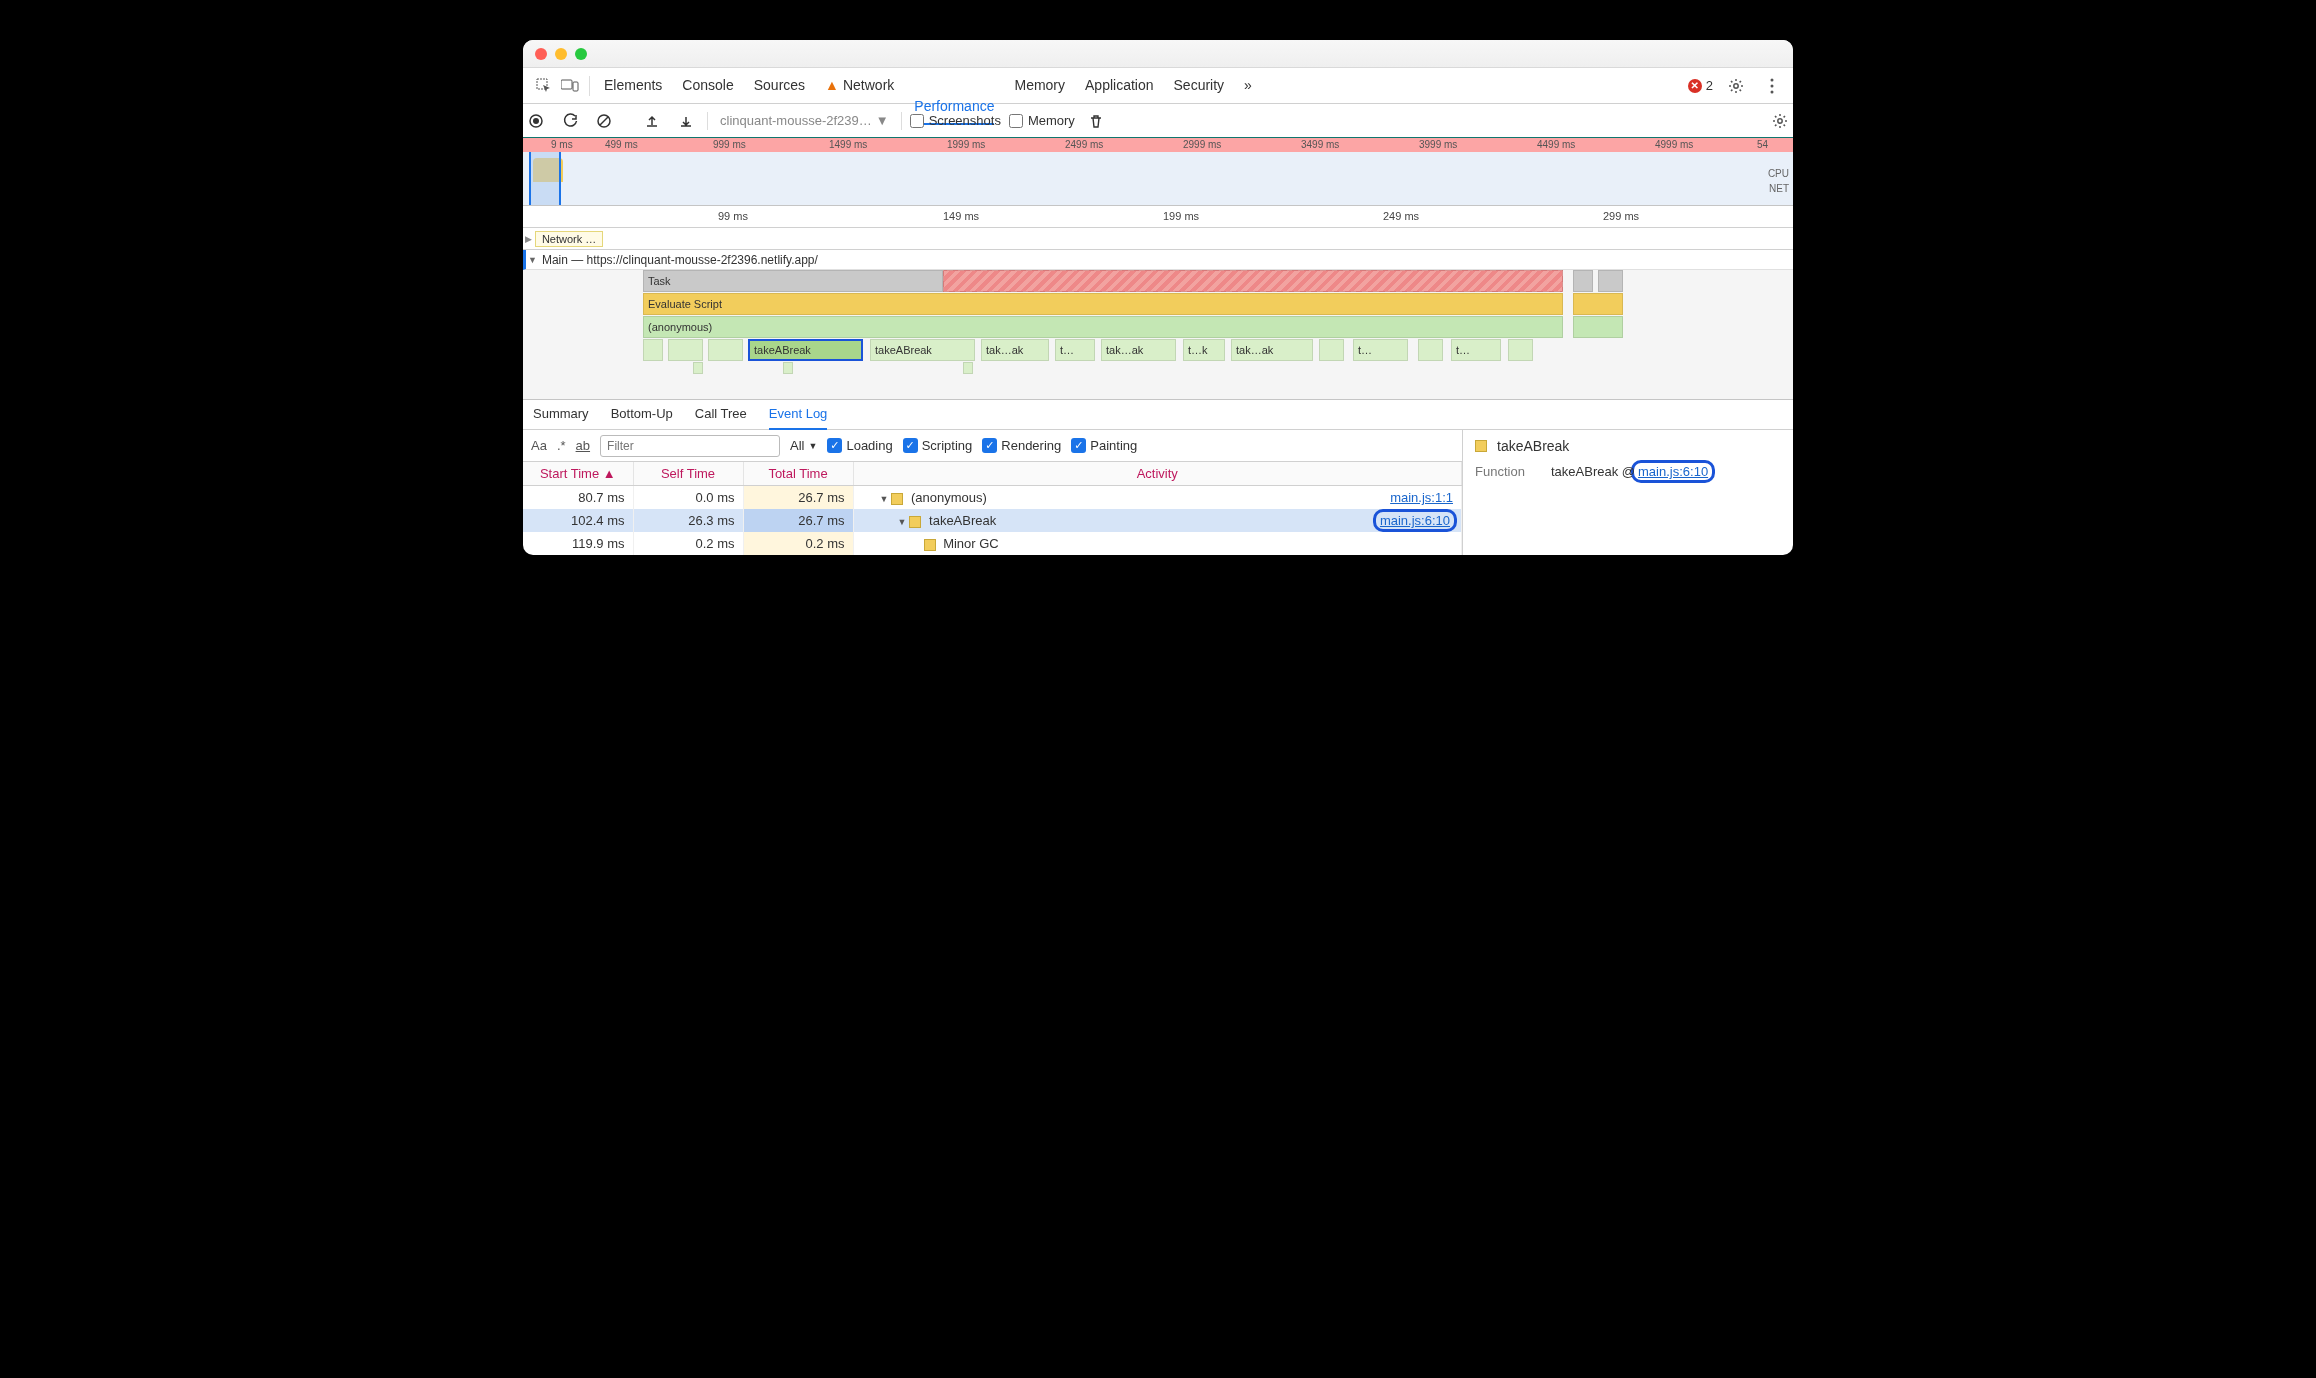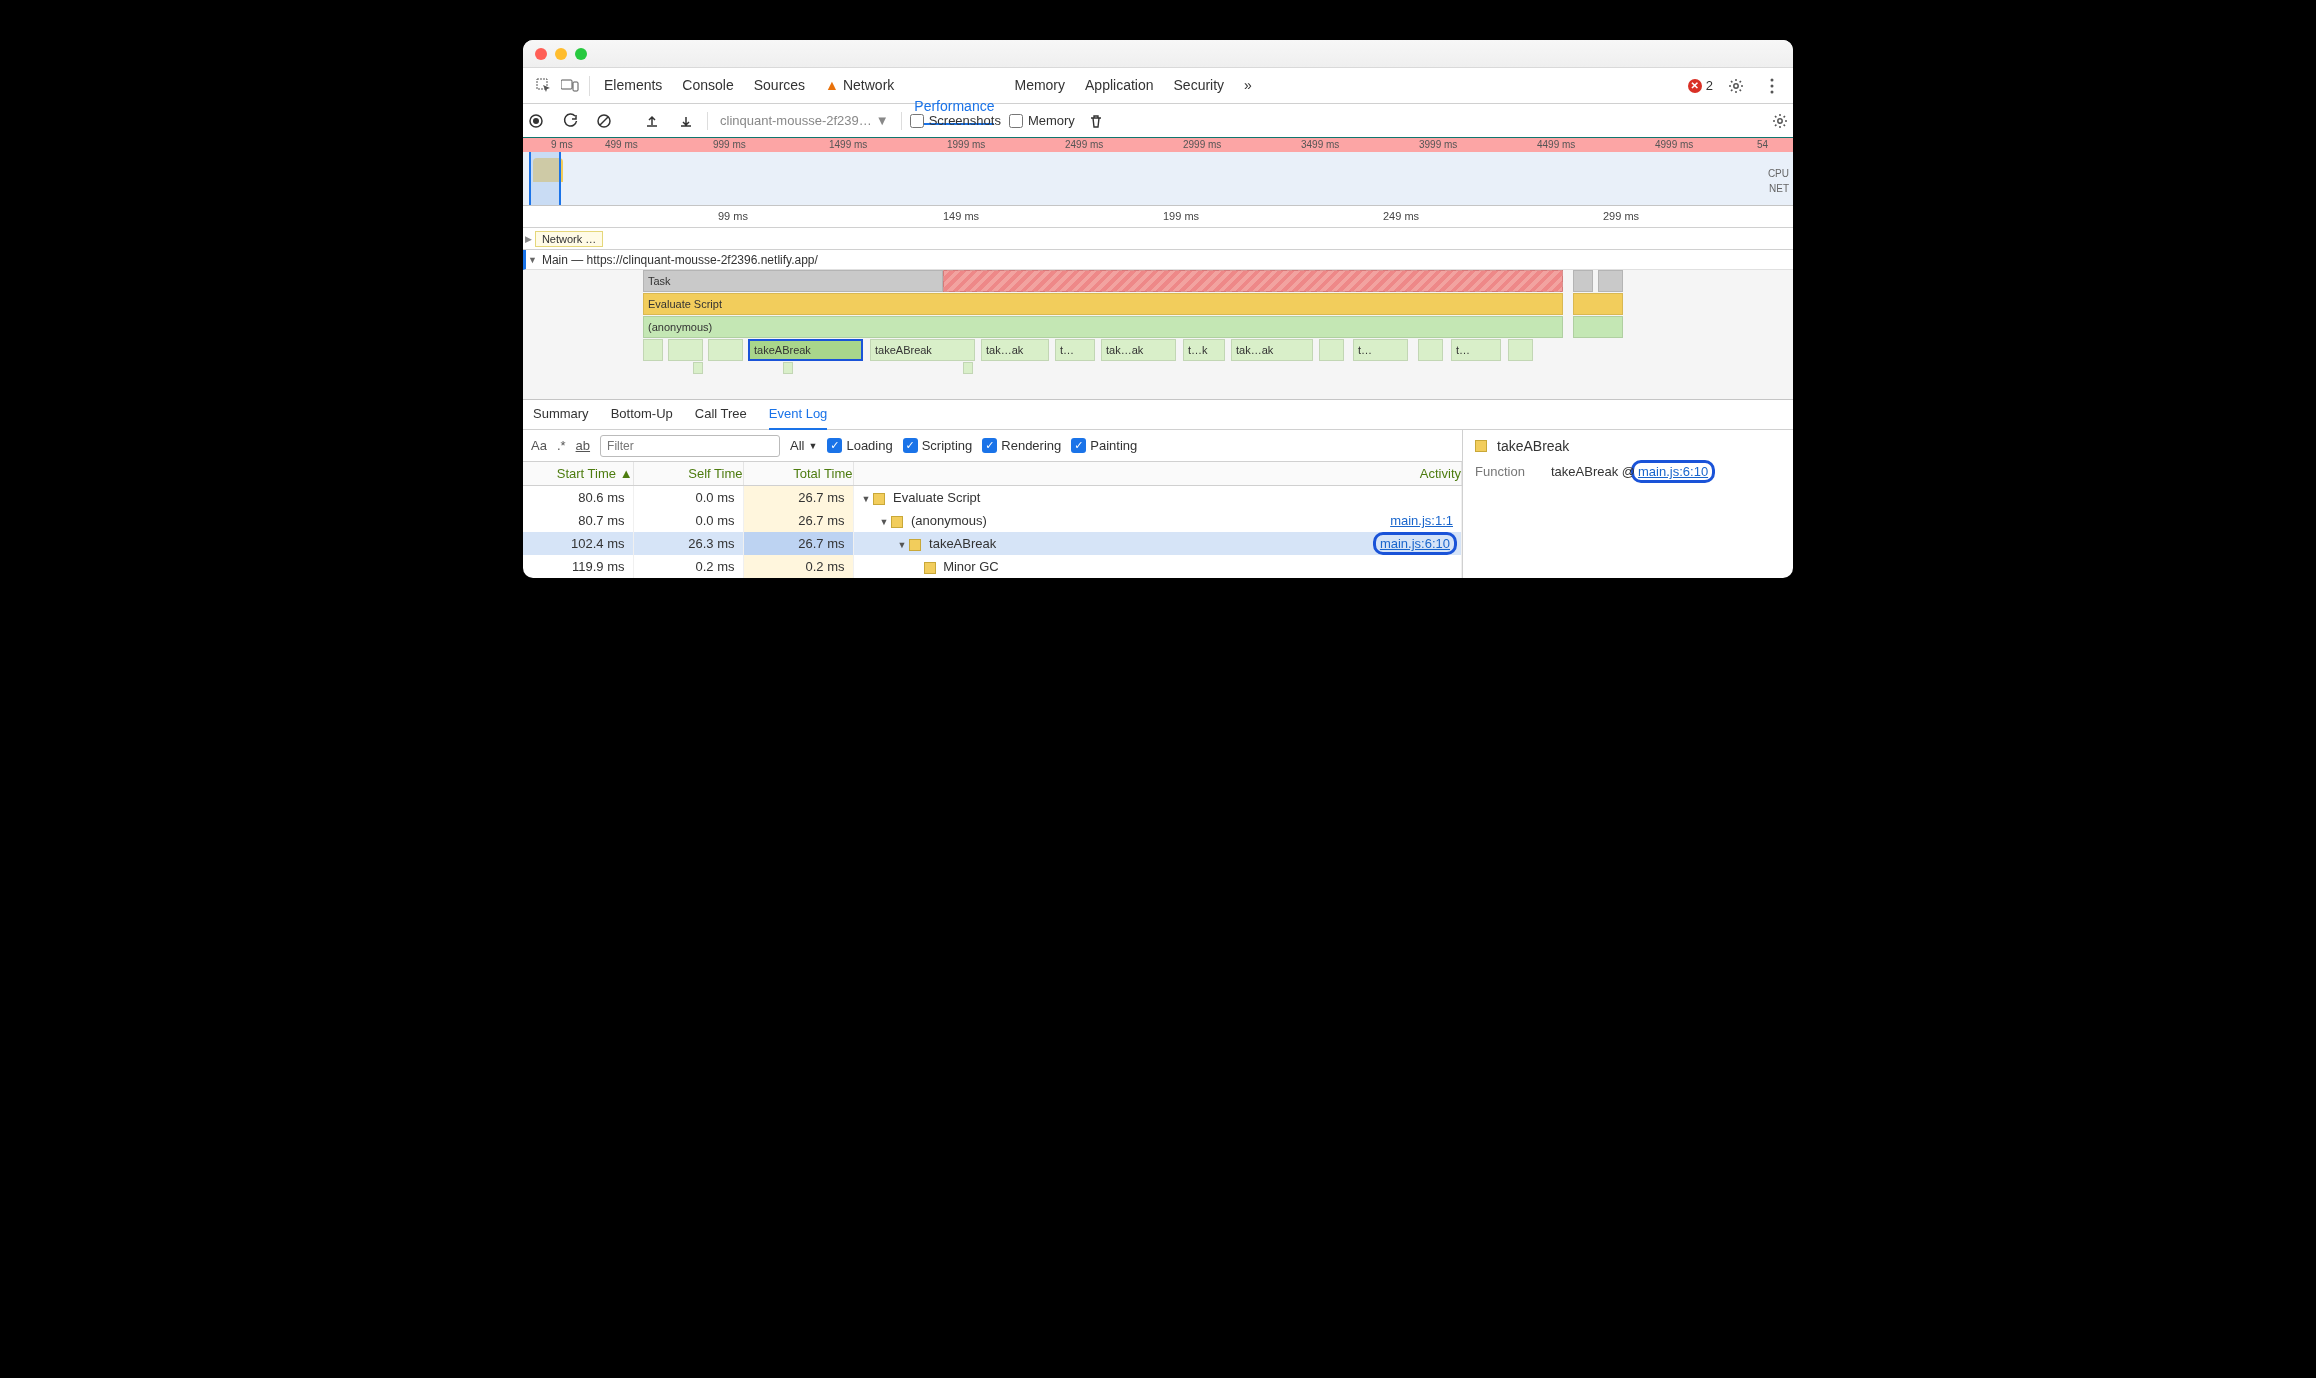--- a/index.html
+++ b/index.html
@@ -121,21 +121,21 @@
   .filter-bar { display:flex;align-items:center;height:32px;border-bottom:1px solid #d0d0d0;padding:0 8px;gap:10px;font-size:13px; }
   .filter-bar .tog { font-weight:normal;color:#555;cursor:pointer; }
   .filter-input { width:180px;height:22px;border:1px solid #bbb;border-radius:3px;padding:0 6px;font-size:12px;color:#888; }
   .sel { display:flex;align-items:center;gap:4px; }
   .chk2 { display:flex;align-items:center;gap:4px; }
   .chk2 .box { width:15px;height:15px;border-radius:3px;background:#1a73e8;display:flex;align-items:center;justify-content:center;color:#fff;font-size:11px; }
   
   .bottom-split { display:flex; }
   .event-table { flex:1; border-right:1px solid #d0d0d0;}
   .event-table table { width:100%; border-collapse:collapse; font-size:13px; }
-  .event-table th { text-align:right; padding:4px 0; border-bottom:1px solid #d0d0d0; border-right:1px solid #e4e4e4;background:#fafafa;font-weight:normal;color:#4d7c0f; }
+  .event-table th { text-align:center; padding:4px 0; border-bottom:1px solid #d0d0d0; border-right:1px solid #e4e4e4;background:#fafafa;font-weight:normal;color:#be185d; }
   .event-table td { padding:4px 8px; border-right:1px solid #f0f0f0; }
   .event-table .num { text-align:right; }
   .row-sel { background:#d6e4f7; }
   .col-total { background:#fff6dd; }
   .row-sel .col-total { background:#bdd3f2; }
   .sq { display:inline-block;width:12px;height:12px;background:#f2cd5c;border:1px solid #c9a838;vertical-align:middle;margin-right:4px; }
   .tree-indent { display:inline-block; }
   .tri2 { display:inline-block;font-size:9px;color:#555;margin-right:3px; }
   .srclink { color:#1a66cc;text-decoration:underline;cursor:pointer;float:right; }
   .srclink.hl { outline:3px solid #1a53d8;border-radius:6px;padding:0 3px;outline-offset:1px; }
@@ -389,26 +389,20 @@
         <thead>
           <tr>
             <th style="width:110px">Start Time ▲</th>
             <th style="width:110px">Self Time</th>
             <th style="width:110px">Total Time</th>
             <th>Activity</th>
           </tr>
         </thead>
         <tbody id="event-rows">
             <tr>
-              <td class="num">80.6 ms</td>
-              <td class="num">0.0 ms</td>
-              <td class="num col-total">26.7 ms</td>
-              <td><span class="tree-indent" style="width: 0px;">&nbsp;</span><span class="tri2">▼</span><span class="sq"></span><span> Evaluate Script</span></td>
-            </tr>
-            <tr>
               <td class="num">80.7 ms</td>
               <td class="num">0.0 ms</td>
               <td class="num col-total">26.7 ms</td>
               <td><span class="tree-indent" style="width: 18px;">&nbsp;</span><span class="tri2">▼</span><span class="sq"></span><span> (anonymous)</span><a class="srclink">main.js:1:1</a></td>
             </tr>
             <tr class="row-sel">
               <td class="num">102.4 ms</td>
               <td class="num">26.3 ms</td>
               <td class="num col-total">26.7 ms</td>
               <td><span class="tree-indent" style="width: 36px;">&nbsp;</span><span class="tri2">▼</span><span class="sq"></span><span> takeABreak</span><a class="srclink hl">main.js:6:10</a></td>

